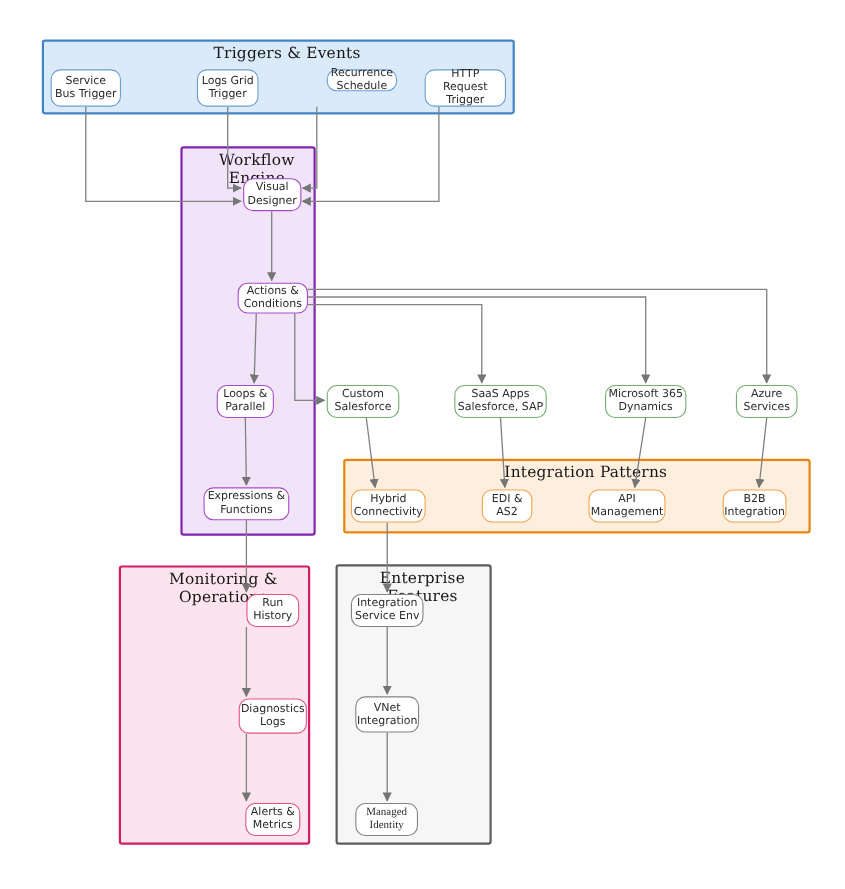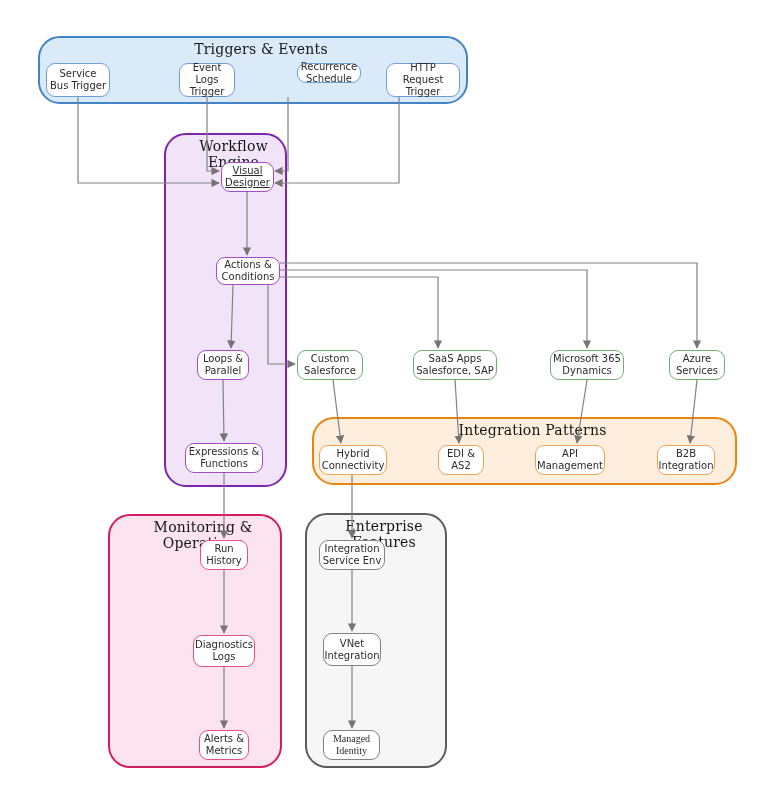--- a/index.html
+++ b/index.html
@@ -1,42 +1,42 @@
 <!DOCTYPE html>
 <html><head>
 <meta charset="utf-8">
 <style>
   html,body { margin:0; padding:0; background:#ffffff; }
   #canvas {
     position:relative; width:768px; height:808px; background:#ffffff;
     font-family:"DejaVu Sans", sans-serif; overflow:hidden;
   }
   .cluster {
-    position:absolute; box-sizing:border-box; border-radius:22px; z-index:1;padding-left:16px;
+    position:absolute; box-sizing:border-box; border-radius:3px; z-index:1;padding-left:16px;
   }
   .cluster-title {
     display:block; text-align:center; font-family:"DejaVu Serif", serif;
     font-size:14px; color:#151515; padding-top:3px; letter-spacing:0.2px;
   }
   .c-triggers   { left:38px;  top:36px;  width:430px; height:68px;  background:#dbeaf9; border:2px solid #4384c8; }
   .c-workflow   { left:164px; top:133px; width:123px; height:354px; background:#f1e4f8; border:2px solid #7d26ad; }
   .c-connectors { left:292px; top:323px; width:436px; height:64px;  background:#e7f2e5; border:2px solid #418b46; }
   .c-patterns   { left:312px; top:417px; width:425px; height:68px;  background:#fdeedd; border:2px solid #e9850f; }
   .c-monitoring { left:108px; top:514px; width:174px; height:254px; background:#fbe4ed; border:2px solid #d21d60; }
   .c-enterprise { left:305px; top:513px; width:142px; height:255px; background:#f6f6f6; border:2px solid #5c5c5c; }
   .node {
     position:absolute; box-sizing:border-box; z-index:3; background:#ffffff;
     border-radius:9px; display:flex; align-items:center; justify-content:center;
     text-align:center; font-size:10px; line-height:1.2; color:#2b2b2b; padding:2px;
   }
   .nb { border:1.2px solid #6b9fd4; }  
   .np { border:1.2px solid #a64bc9; }  
   .ng { border:1.2px solid #74ad74; }  
   .no { border:1.2px solid #f2a44e; }  
-  .nk { border:1.2px solid #e25287; }  
+  .nk { border:1.2px solid #e25287;margin-left:24px; }  
   .ne { border:1.2px solid #838383; }  
   #edges {
     position:absolute; left:0; top:0; z-index:2; pointer-events:none;
   }
   #edges polyline, #edges line { stroke:#828282; stroke-width:1.2; fill:none; }
 </style>
 </head>
 <body>
 
 <div id="canvas">
@@ -80,25 +80,25 @@
     <polyline points="587,380 577,443" marker-end="url(#arrow)"></polyline>
     <polyline points="697,380 690,443" marker-end="url(#arrow)"></polyline>
     <polyline points="352,475 352,538" marker-end="url(#arrow)"></polyline>
     <polyline points="224,570 224,633" marker-end="url(#arrow)"></polyline>
     <polyline points="224,667 224,728" marker-end="url(#arrow)"></polyline>
     <polyline points="352,570 352,631" marker-end="url(#arrow)"></polyline>
     <polyline points="352,666 352,728" marker-end="url(#arrow)"></polyline>
   </svg>
 
   <div class="node nb" style="left:46px;top:63px;width:64px;height:34px;">Service Bus Trigger</div>
-  <div class="node nb" style="left:179px;top:63px;width:56px;height:34px;">Event Logs Trigger</div>
+  <div class="node nb" style="left:179px;top:63px;width:56px;height:34px;">Logs Grid Trigger</div>
   <div class="node nb" style="left:273px;top:63px;width:64px;height:20px;margin-left:24px;">Recurrence Schedule</div>
   <div class="node nb" style="left:386px;top:63px;width:74px;height:34px;">HTTP Request Trigger</div>
 
-  <div class="node np" style="left:221px;top:162px;width:53px;height:30px;text-decoration:underline;">Visual Designer</div>
+  <div class="node np" style="left:221px;top:162px;width:53px;height:30px;">Visual Designer</div>
   <div class="node np" style="left:216px;top:257px;width:64px;height:28px;">Actions &amp; Conditions</div>
   <div class="node np" style="left:197px;top:350px;width:52px;height:30px;">Loops &amp; Parallel</div>
   <div class="node np" style="left:185px;top:443px;width:78px;height:30px;">Expressions &amp; Functions</div>
 
   <div class="node ng" style="left:297px;top:350px;width:66px;height:30px;">Custom Salesforce</div>
   <div class="node ng" style="left:413px;top:350px;width:84px;height:30px;">SaaS Apps Salesforce, SAP</div>
   <div class="node ng" style="left:550px;top:350px;width:74px;height:30px;">Microsoft 365 Dynamics</div>
   <div class="node ng" style="left:669px;top:350px;width:56px;height:30px;">Azure Services</div>
 
   <div class="node no" style="left:319px;top:445px;width:68px;height:30px;">Hybrid Connectivity</div>

